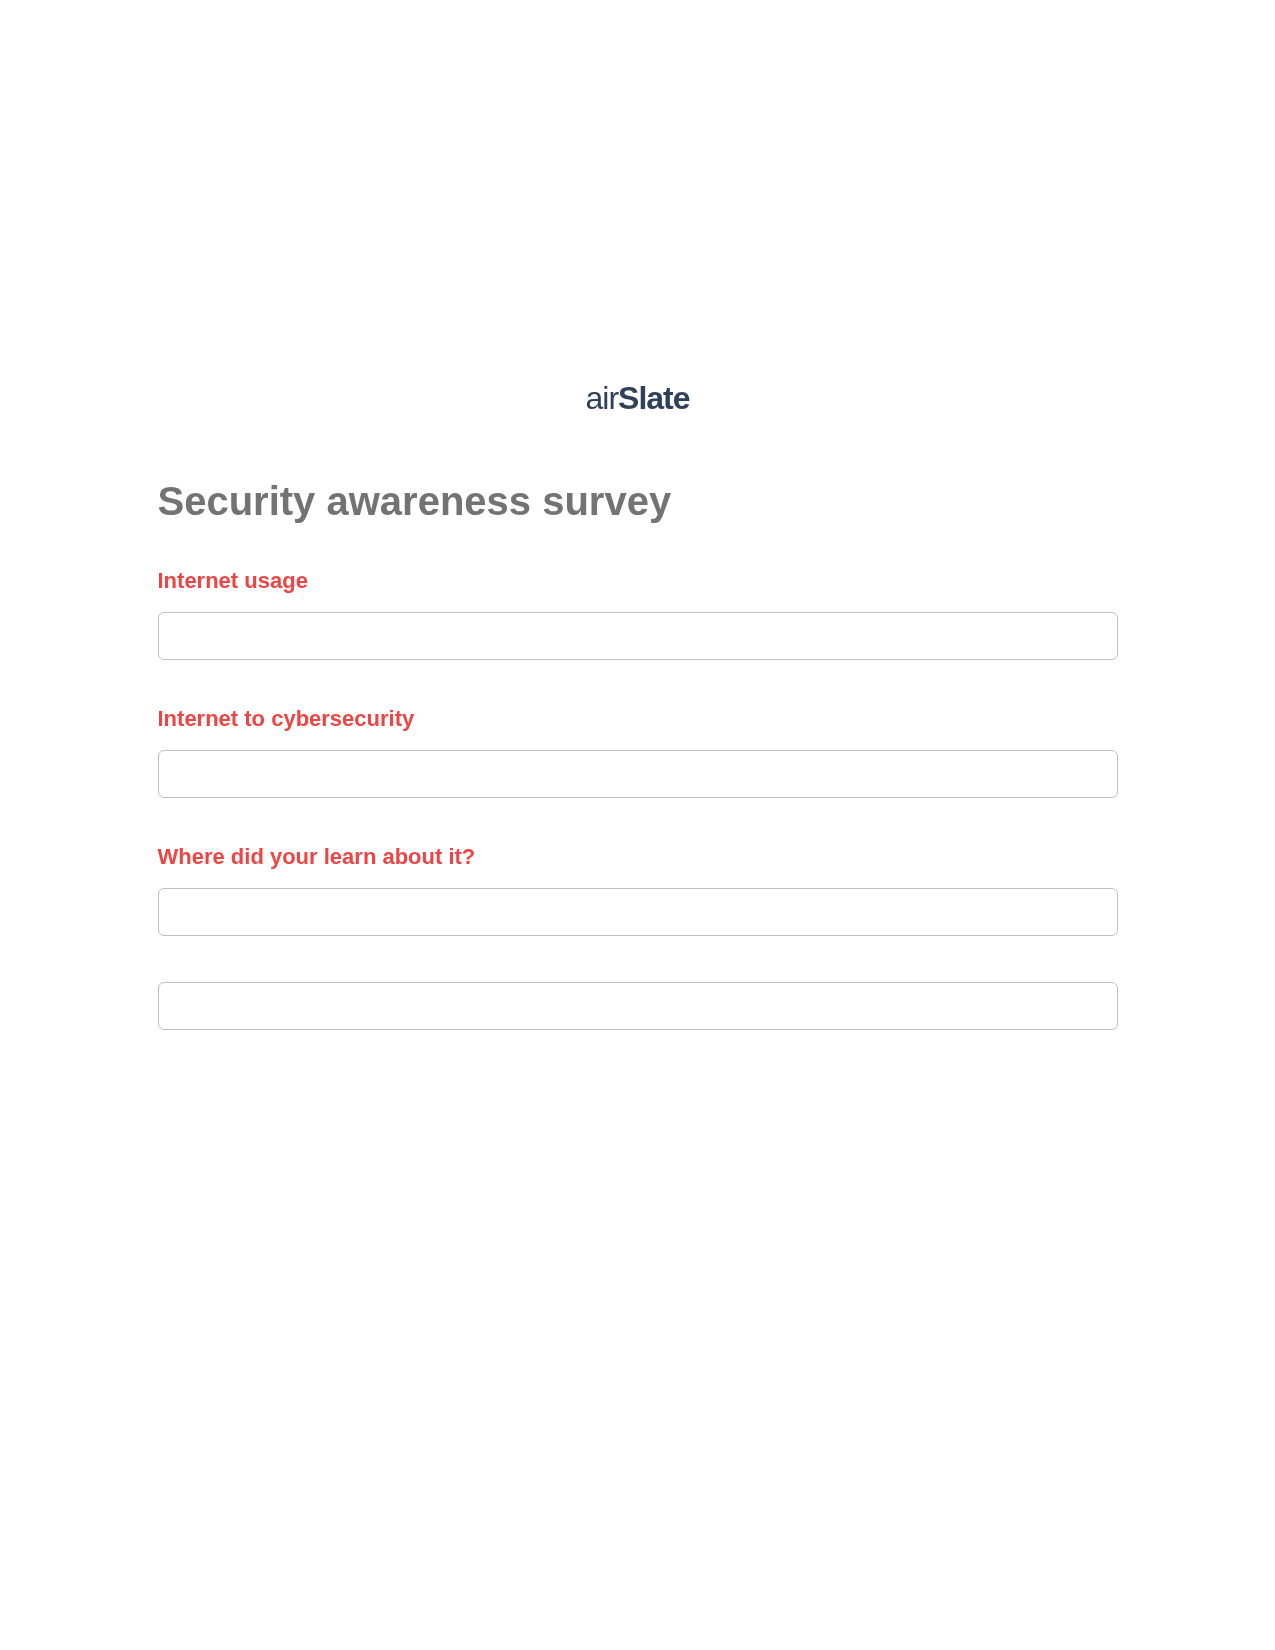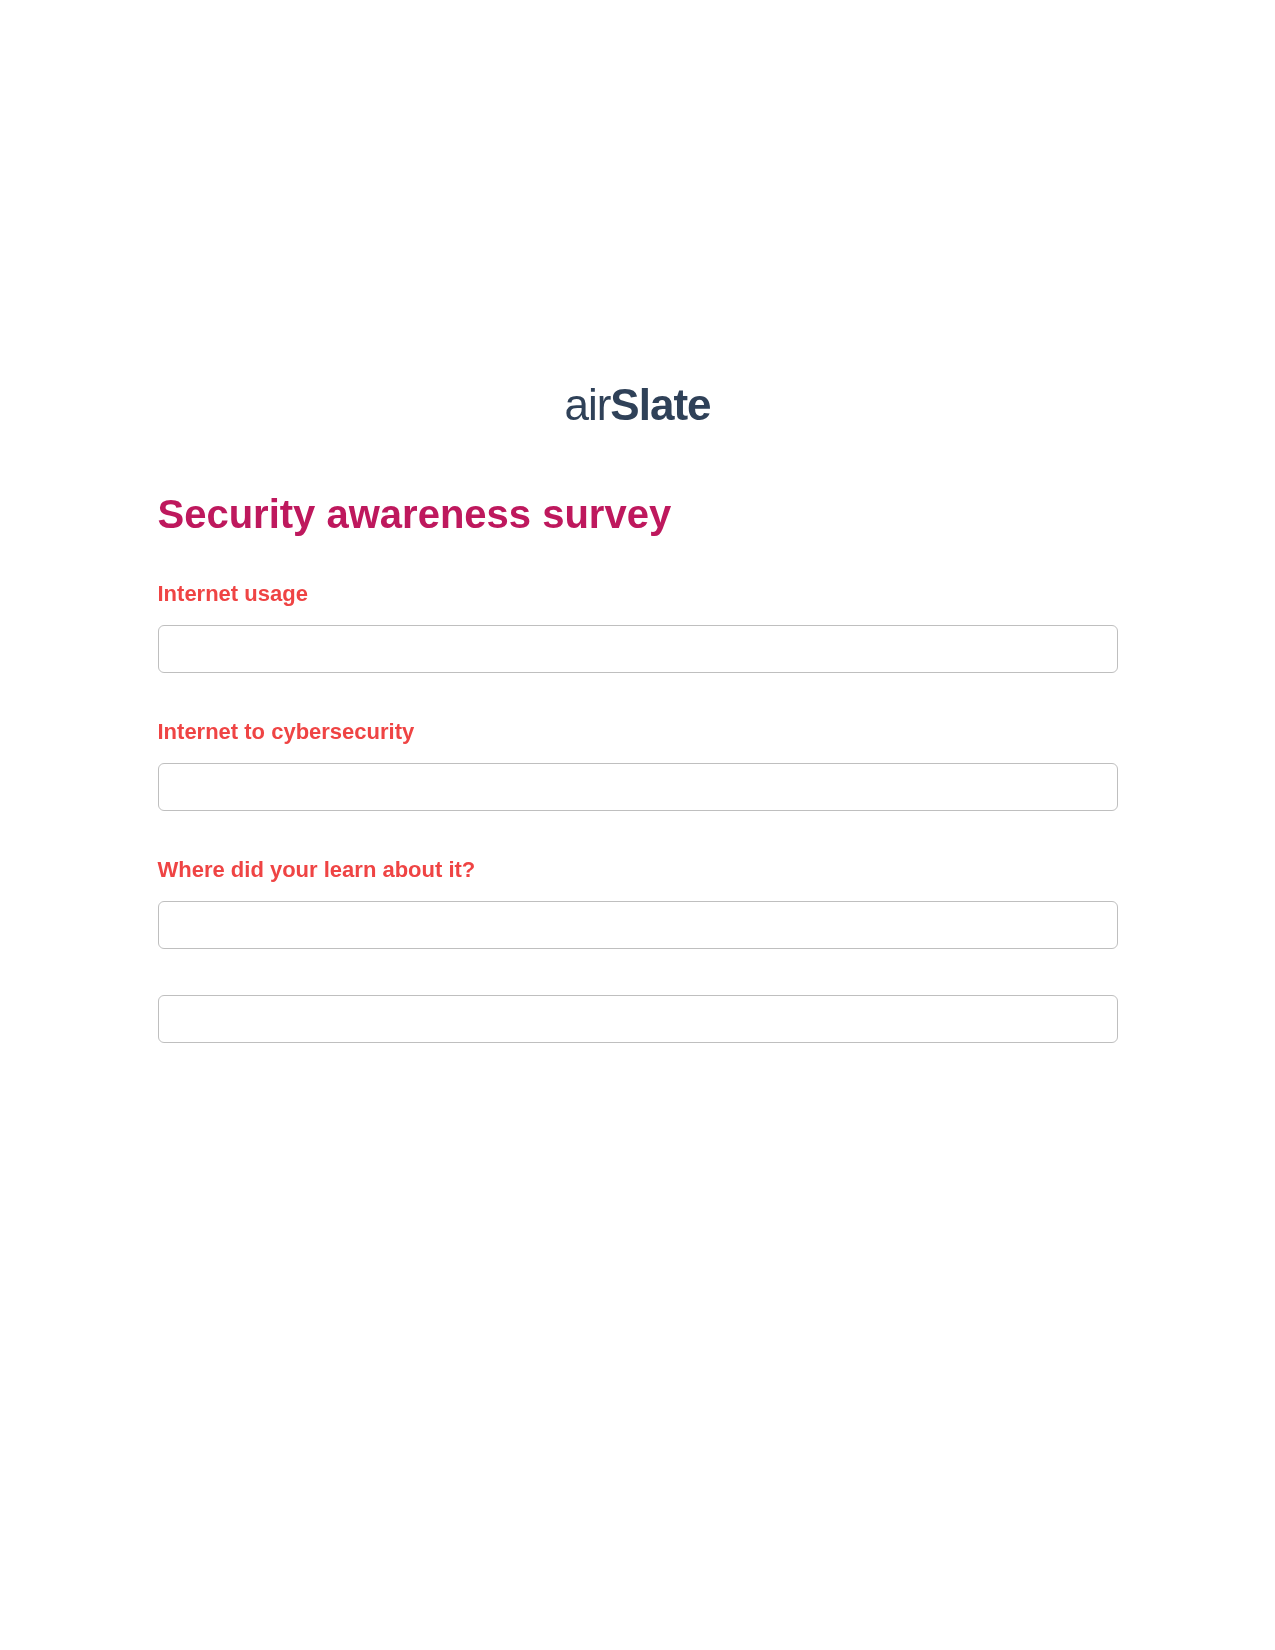--- a/index.html
+++ b/index.html
@@ -19,40 +19,40 @@
       height: 100%;
       padding: 0;
     }
     .logo-wrap {
       width: 100%;
       text-align: center;
       padding-top: 380px;
     }
     .logo {
       display: inline-block;
-      font-size: 44px;
+      font-size: 32px;
       font-weight: 700;
       color: #2f4158;
       letter-spacing: -1px;
     }
     .logo .air {
       font-weight: 400;
     }
     .logo .slate {
       font-weight: 700;
     }
     .content {
       width: 960px;
       margin: 0 auto;
       padding-top: 62px;
     }
     .title {
       font-size: 40px;
       font-weight: 700;
-      color: #be185d;
+      color: #737373;
       margin-bottom: 44px;
     }
     .field {
       margin-bottom: 46px;
     }
     .field-label {
       font-size: 22px;
       font-weight: 700;
       color: #ef4444;
       margin-bottom: 18px;

